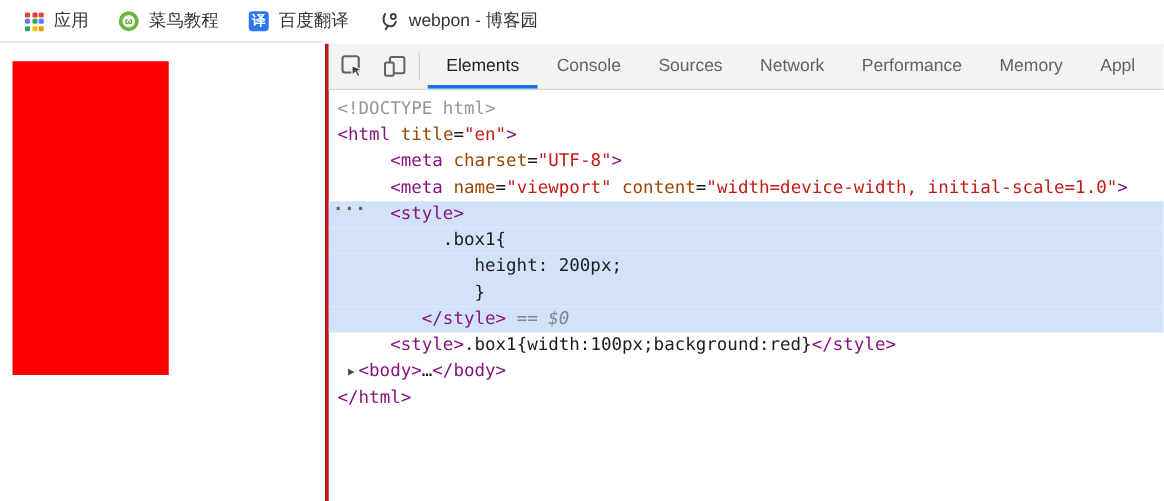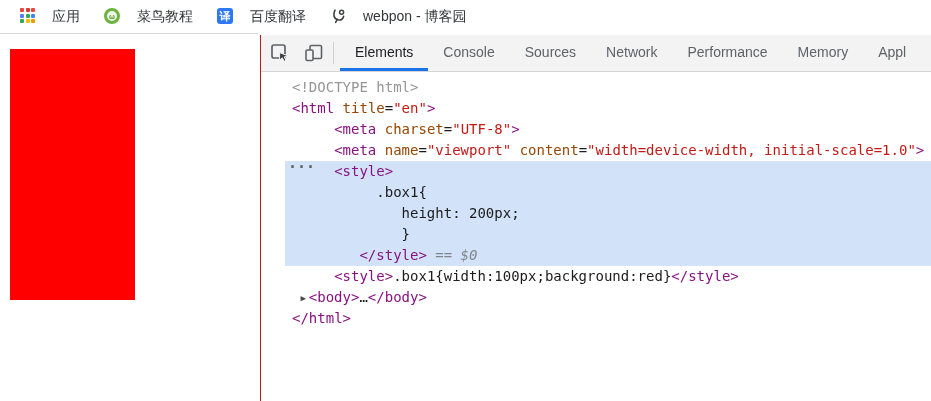--- a/index.html
+++ b/index.html
@@ -9,41 +9,41 @@
     font-family:"Liberation Sans", sans-serif;
     -webkit-font-smoothing:antialiased;
   }
   
   .bookmarks-bar{
     position:absolute;left:0;top:0;width:931px;height:34px;
     display:flex;align-items:center;gap:24px;padding-left:20px;box-sizing:border-box;
     background:#fff;
   }
   .bm-border{position:absolute;left:0;top:33px;width:258px;height:1px;background:#d8d8d8;}
-  .bm-item{display:flex;gap:17px;cursor:pointer;white-space:nowrap;}
+  .bm-item{display:flex;align-items:center;gap:8px;cursor:pointer;white-space:nowrap;}
   .bm-label{font-size:14px;color:#333639;}
   .apps-grid{width:15px;height:15px;display:grid;grid-template-columns:repeat(3,4px);grid-template-rows:repeat(3,4px);gap:1.5px;}
   .apps-grid span{width:4px;height:4px;border-radius:1px;display:block;}
   .runoob-icon{
     width:16px;height:16px;border-radius:50%;box-sizing:border-box;
     background:#eef6e6;border:3px solid #6cb33f;
     display:flex;align-items:center;justify-content:center;
     color:#4c8f27;font-size:7px;font-weight:bold;line-height:1;
   }
   .trans-icon{
     width:16px;height:16px;border-radius:3px;background:#2d78f4;
     color:#fff;font-size:11px;line-height:16px;text-align:center;font-weight:bold;
   }
   .cnblogs-icon{width:16px;height:16px;}
   
   .red-box{position:absolute;left:10px;top:49px;width:125px;height:251px;}
   
   .devtools{
     position:absolute;left:260px;top:35px;width:671px;height:366px;
-    border-left:1px solid #b91c1c;box-sizing:border-box;background:#fff;
+    border-left:3px solid #b91c1c;box-sizing:border-box;background:#fff;
   }
   .dt-toolbar{
     height:37px;background:#f3f3f3;border-bottom:1px solid #d5d5d5;
     display:flex;align-items:stretch;box-sizing:border-box;
   }
   .tbtn{
     width:30px;display:flex;align-items:center;justify-content:center;
     background:none;border:none;padding:0;margin:0 0 0 4px;cursor:pointer;
   }
   .dt-sep{width:1px;height:22px;background:#d0d0d0;align-self:center;margin:0 6px 0 4px;}
@@ -52,21 +52,21 @@
     display:flex;align-items:center;padding:0 15px;font-size:14px;color:#5f6368;
     border-bottom:3px solid transparent;box-sizing:border-box;cursor:pointer;white-space:nowrap;
   }
   .tab.active{color:#202124;border-bottom-color:#1a73e8;}
   
   .dt-code{
     padding-top:5px;position:relative;
     font-family:"DejaVu Sans Mono","Liberation Mono",monospace;
     font-size:14px;line-height:21px;color:#1c1c1c;
   }
-  .code-line{height:21px;white-space:pre;padding-left:7px;position:relative;cursor:default;margin-left:24px;}
+  .code-line{height:21px;white-space:pre;padding-left:7px;position:relative;cursor:default;}
   .code-line.hl{background:#d2e3f9;}
   .seg-tag{color:#881280;}
   .seg-attr{color:#994500;}
   .seg-val{color:#c41a16;}
   .seg-doctype{color:#969696;}
   .seg-plain{color:#1c1c1c;}
   .seg-m{color:#80868b;}
   .seg-mi{color:#80868b;font-style:italic;}
   .seg-arrow{display:inline-block;width:8.4px;font-size:9px;color:#4a4a4a;vertical-align:1px;}
   .gutter-dots{

